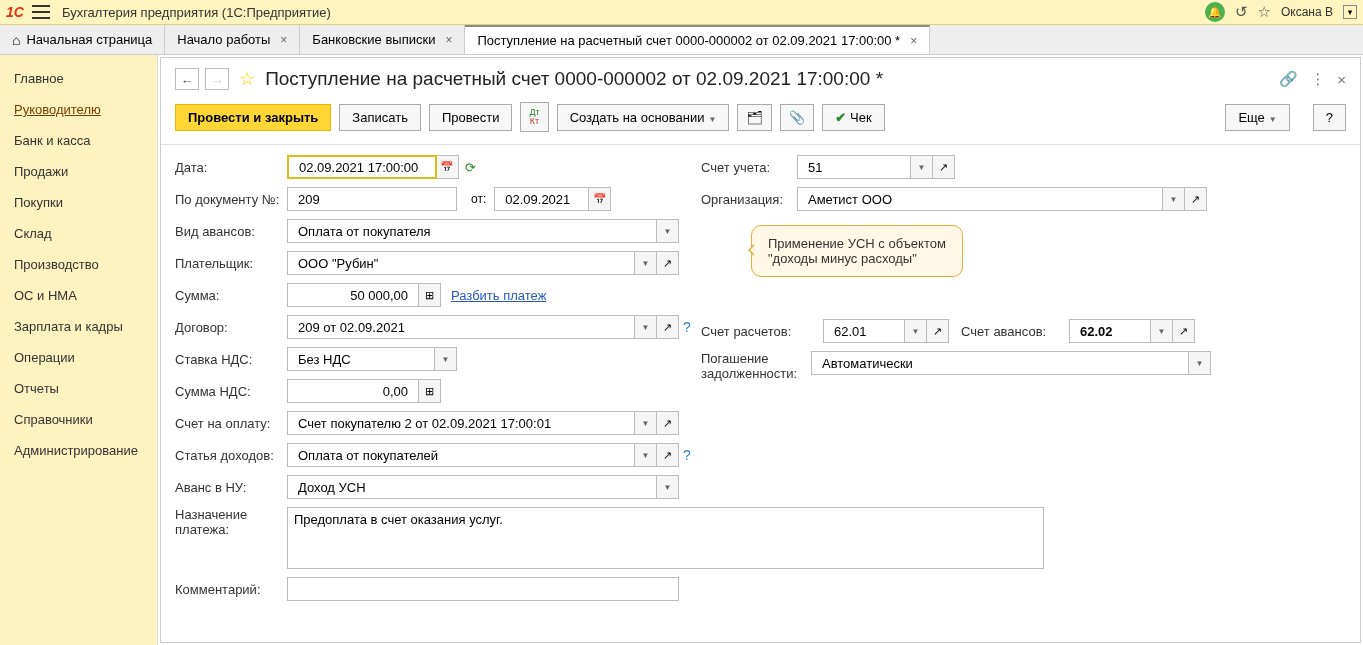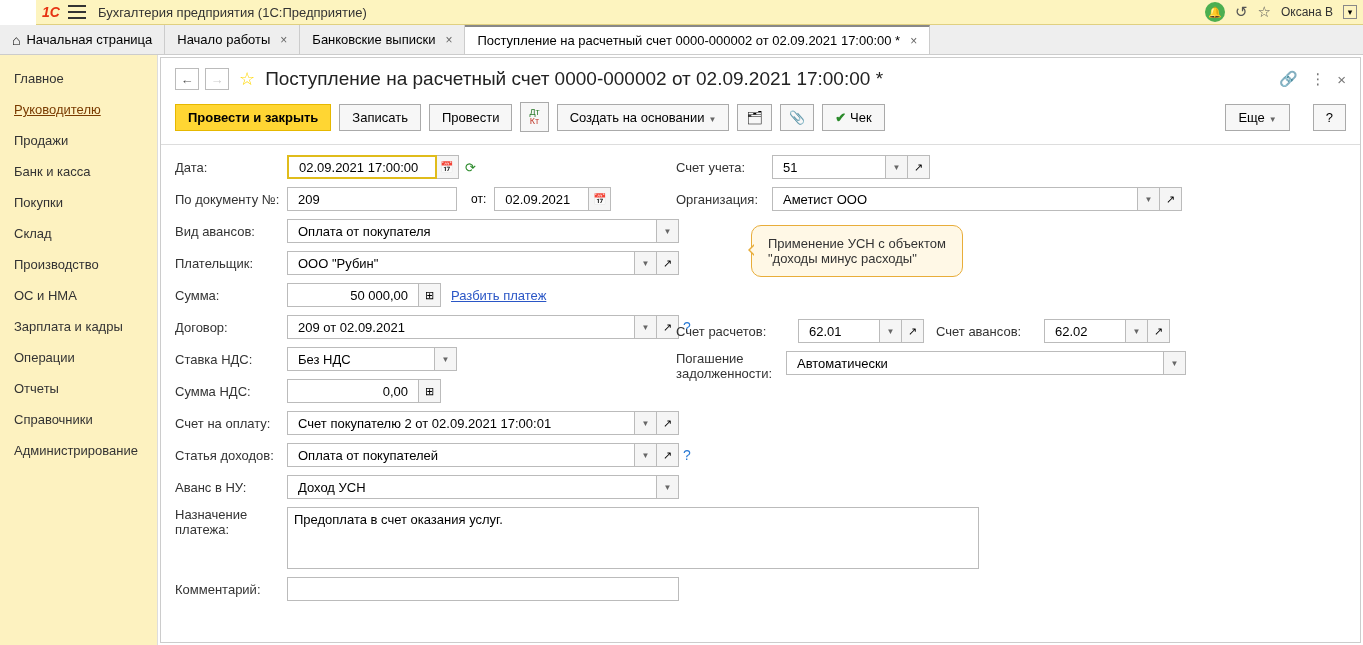--- a/index.html
+++ b/index.html
@@ -1,19 +1,19 @@
 <!DOCTYPE html>
 <html><head>
 <meta charset="utf-8">
 <style>
 * { box-sizing: border-box; margin: 0; padding: 0; font-family: Arial, sans-serif; }
 body { width: 1363px; height: 645px; overflow: hidden; background: #fff; font-size: 12px; }
 
 
-.titlebar { height: 25px; background: #fdf4bf; display: flex; align-items: center; padding: 0 6px; border-bottom: 1px solid #e0d080; margin-left: 36px; }
+.titlebar { height: 25px; background: #fdf4bf; display: flex; align-items: center; padding: 0 6px; border-bottom: 1px solid #e0d080; }
 .logo-1c { color: #e63312; font-weight: bold; font-size: 14px; font-style: italic; margin-right: 8px; }
 .burger-icon { width: 18px; height: 14px; display: flex; flex-direction: column; justify-content: space-between; margin-right: 12px; cursor: pointer; }
 .burger-icon span { height: 2px; background: #333; }
 .titlebar-text { flex: 1; color: #333; font-size: 13px; }
 .titlebar-right { display: flex; align-items: center; gap: 10px; }
 .bell-circle { width: 20px; height: 20px; border-radius: 50%; background: #4caf50; display: flex; align-items: center; justify-content: center; color: #fff; font-size: 11px; }
 .clock-icon, .star-icon { font-size: 15px; color: #555; cursor: pointer; }
 .username { font-size: 12px; color: #333; }
 .win-btn { width: 14px; height: 14px; border: 1px solid #888; font-size: 9px; display: flex; align-items: center; justify-content: center; cursor: pointer; }
 
@@ -63,21 +63,21 @@
 .text-input { border: 1px solid #bbb; height: 24px; padding: 0 10px; font-size: 13px; background: #fff; }
 .text-input.highlighted { border: 2px solid #e0bc1b; }
 .input-btn { width: 22px; height: 24px; border: 1px solid #bbb; border-left: none; background: #f5f5f5; display: flex; align-items: center; justify-content: center; cursor: pointer; font-size: 11px; }
 .triangle-down::after { content: "▼"; font-size: 8px; color: #666; }
 .help-icon { color: #2a7ad4; font-size: 14px; margin-left: 4px; cursor: pointer; }
 .link { color: #2a56c6; text-decoration: underline; font-size: 13px; cursor: pointer; margin-left: 10px; }
 .refresh-icon { color: #2a8a2a; font-size: 13px; margin-left: 6px; cursor: pointer; }
 textarea.text-input { height: 62px; resize: none; padding: 4px 6px; font-family: inherit; }
 
 
-.form-right-col { position: absolute; left: 515px; top: 0; width: 650px; padding-top: 10px; }
+.form-right-col { position: absolute; left: 540px; top: 0; width: 650px; padding-top: 10px; }
 .form-right-col .form-label { width: auto; min-width: 90px; margin-right: 6px; }
 .form-right-col .form-row.two-fields { gap: 12px; }
 
 
 .callout { position: absolute; left: 590px; top: 80px; background: #fff8e6; border: 1px solid #e8ad3a; border-radius: 10px; padding: 10px 16px; font-size: 13px; color: #333; max-width: 250px; }
 .callout::before { content: ""; position: absolute; left: -10px; top: 18px; border: 6px solid transparent; border-right-color: #e8ad3a; }
 .callout::after { content: ""; position: absolute; left: -8px; top: 18px; border: 6px solid transparent; border-right-color: #fff8e6; }
 
 .attach-icon { color: #555; }
 .check-prefix { color: #2a8a2a; font-weight: bold; }
@@ -118,22 +118,22 @@
   <div class="tab active">
     <span>Поступление на расчетный счет 0000-000002 от 02.09.2021 17:00:00 *</span>
     <span class="tab-close">×</span>
   </div>
 </div>
 
 <div class="layout">
   <div class="sidebar">
     <div class="sidebar-item">Главное</div>
     <div class="sidebar-item active">Руководителю</div>
+    <div class="sidebar-item">Банк и касса</div>
     <div class="sidebar-item">Продажи</div>
-    <div class="sidebar-item">Банк и касса</div>
     <div class="sidebar-item">Покупки</div>
     <div class="sidebar-item">Склад</div>
     <div class="sidebar-item">Производство</div>
     <div class="sidebar-item">ОС и НМА</div>
     <div class="sidebar-item">Зарплата и кадры</div>
     <div class="sidebar-item">Операции</div>
     <div class="sidebar-item">Отчеты</div>
     <div class="sidebar-item">Справочники</div>
     <div class="sidebar-item">Администрирование</div>
   </div>
@@ -277,21 +277,21 @@
         <div class="input-group">
           <input class="text-input" style="width: 370px;" value="Доход УСН">
           <div class="input-btn triangle-down"></div>
         </div>
       </div>
 
       <div class="form-row" style="align-items:flex-start">
         <span class="form-label">
           <span>Назначение</span><br><span>платежа:</span>
         </span>
-        <textarea class="text-input" style="width: 692px;">Предоплата в счет оказания услуг.</textarea>
+        <textarea class="text-input" style="width: 757px;">Предоплата в счет оказания услуг.</textarea>
       </div>
 
       <div class="form-row">
         <span class="form-label">Комментарий:</span>
         <input class="text-input" style="width: 392px;" value="">
       </div>
 
       <div class="form-right-col">
         <div class="form-row">
           <span class="form-label">Счет учета:</span>
@@ -315,21 +315,21 @@
 
         <div class="form-row two-fields">
           <span class="form-label" style="width:104px">Счет расчетов:</span>
           <div class="input-group">
             <input class="text-input" style="width: 82px;" value="62.01">
             <div class="input-btn triangle-down"></div>
             <div class="input-btn">↗</div>
           </div>
           <span class="form-label" style="width:auto">Счет авансов:</span>
           <div class="input-group">
-            <input class="text-input" style="width: 82px;" value="62.02">
+            <input class="text-input" style="width: 82px; font-weight: bold;" value="62.02">
             <div class="input-btn triangle-down"></div>
             <div class="input-btn">↗</div>
           </div>
         </div>
 
         <div class="form-row" style="align-items:flex-start">
           <span class="form-label" style="width:104px">
             <span>Погашение</span><br><span>задолженности:</span>
           </span>
           <div class="input-group">

